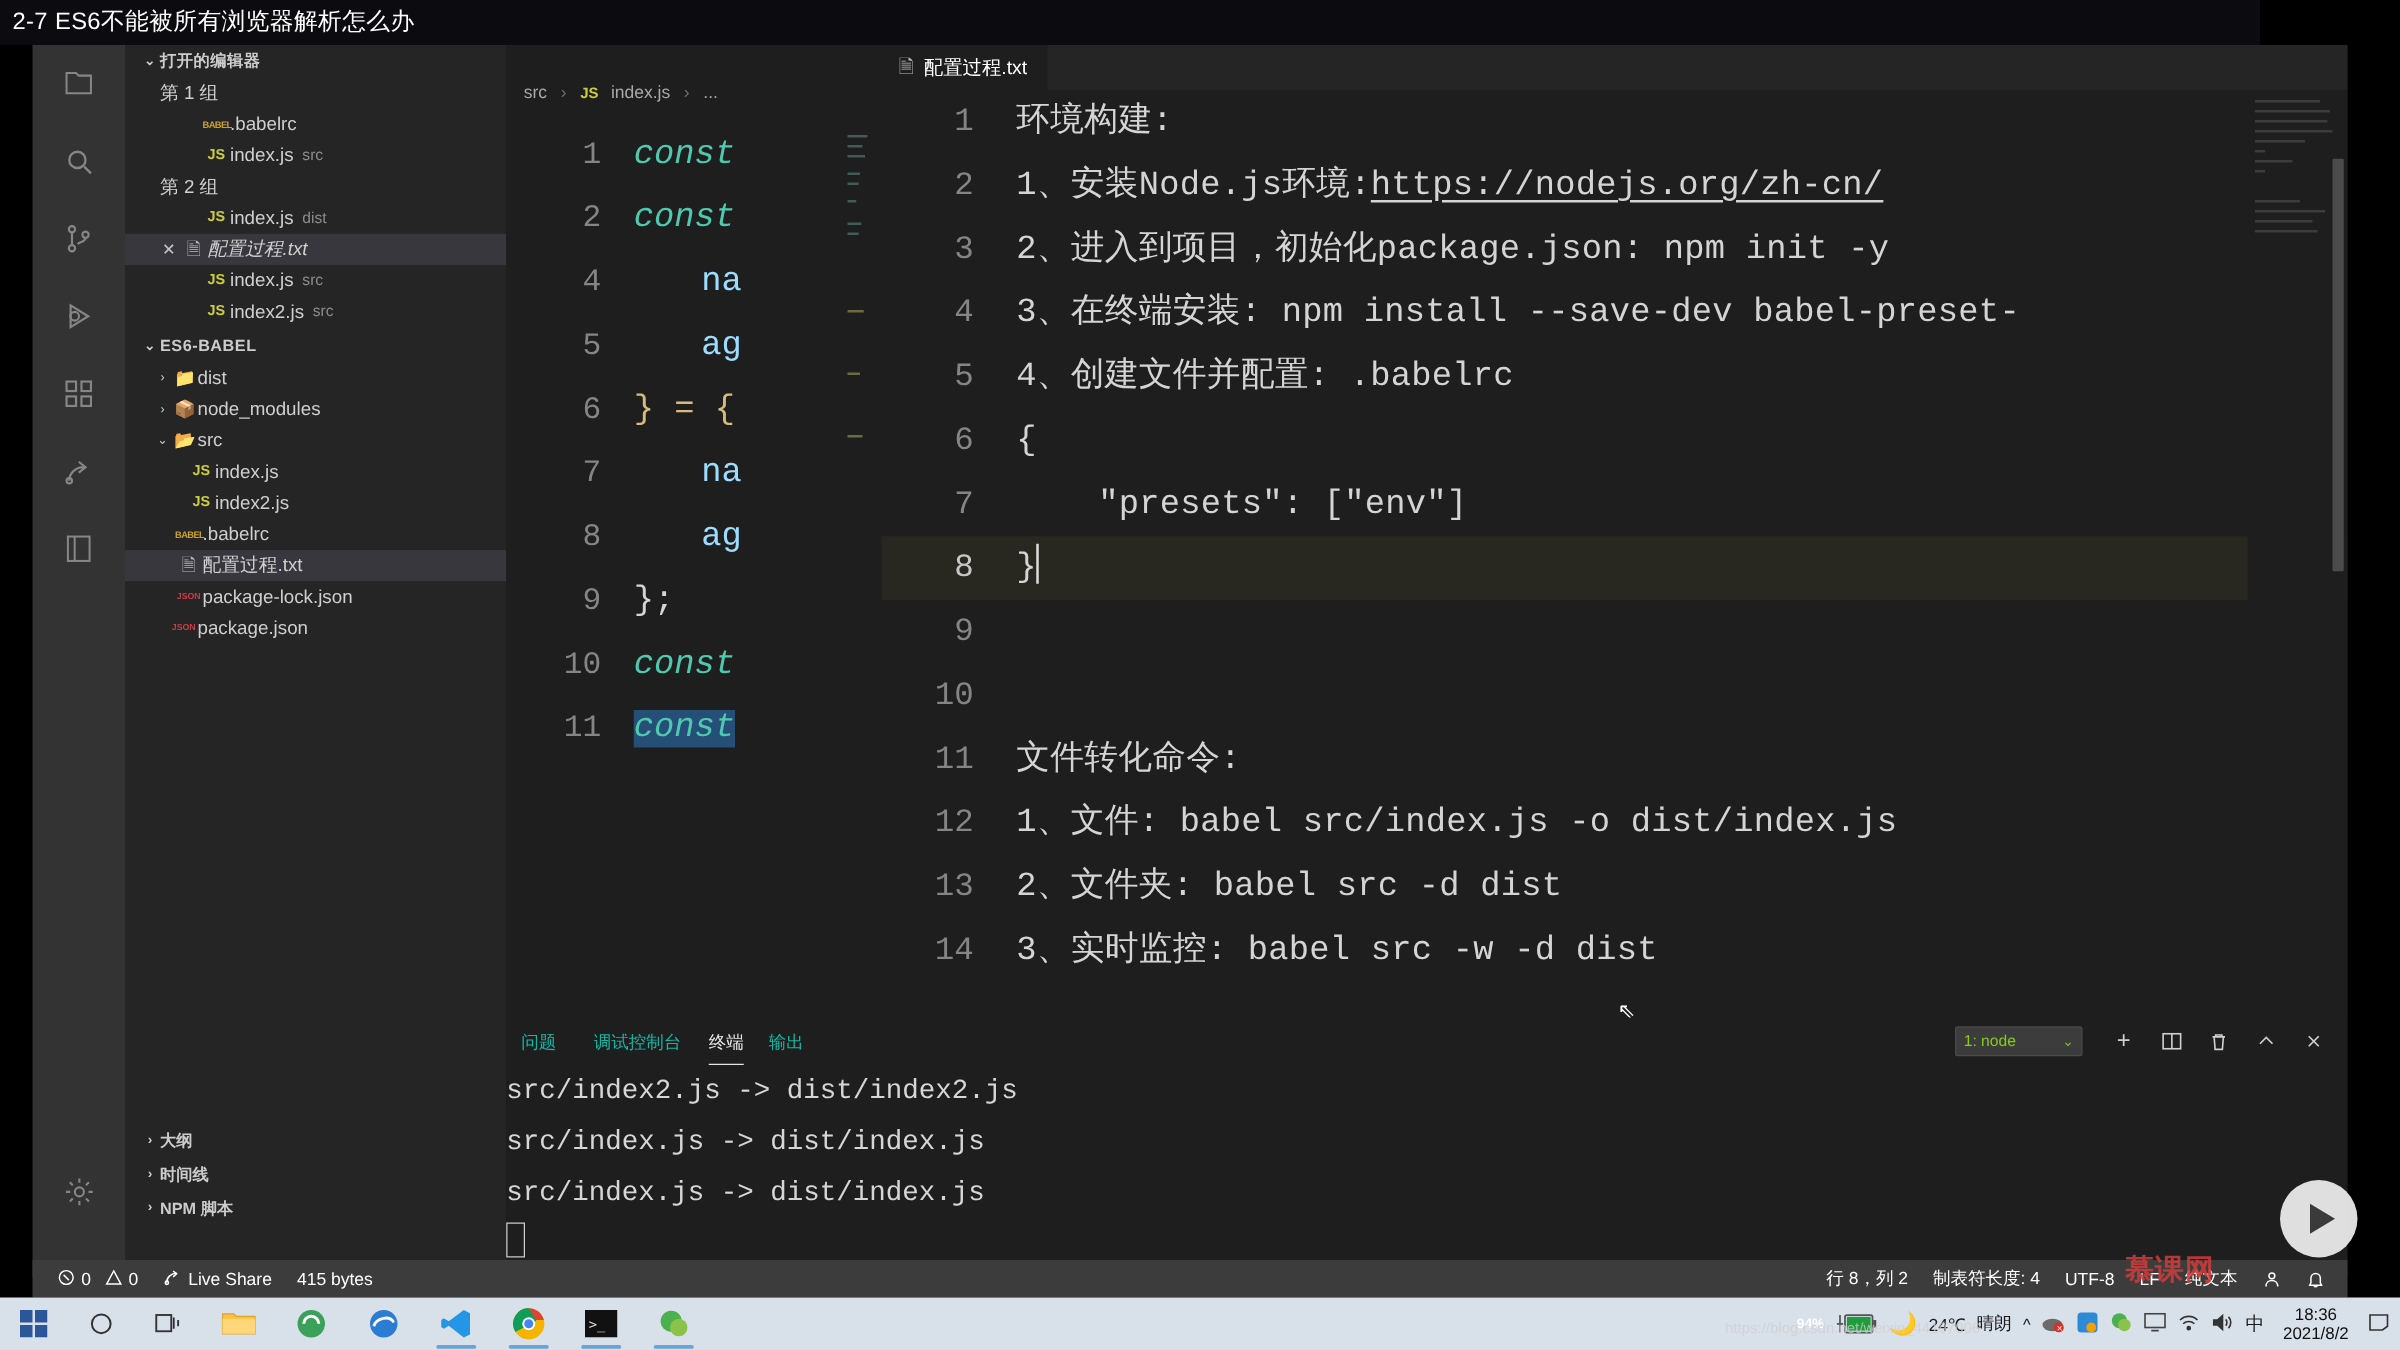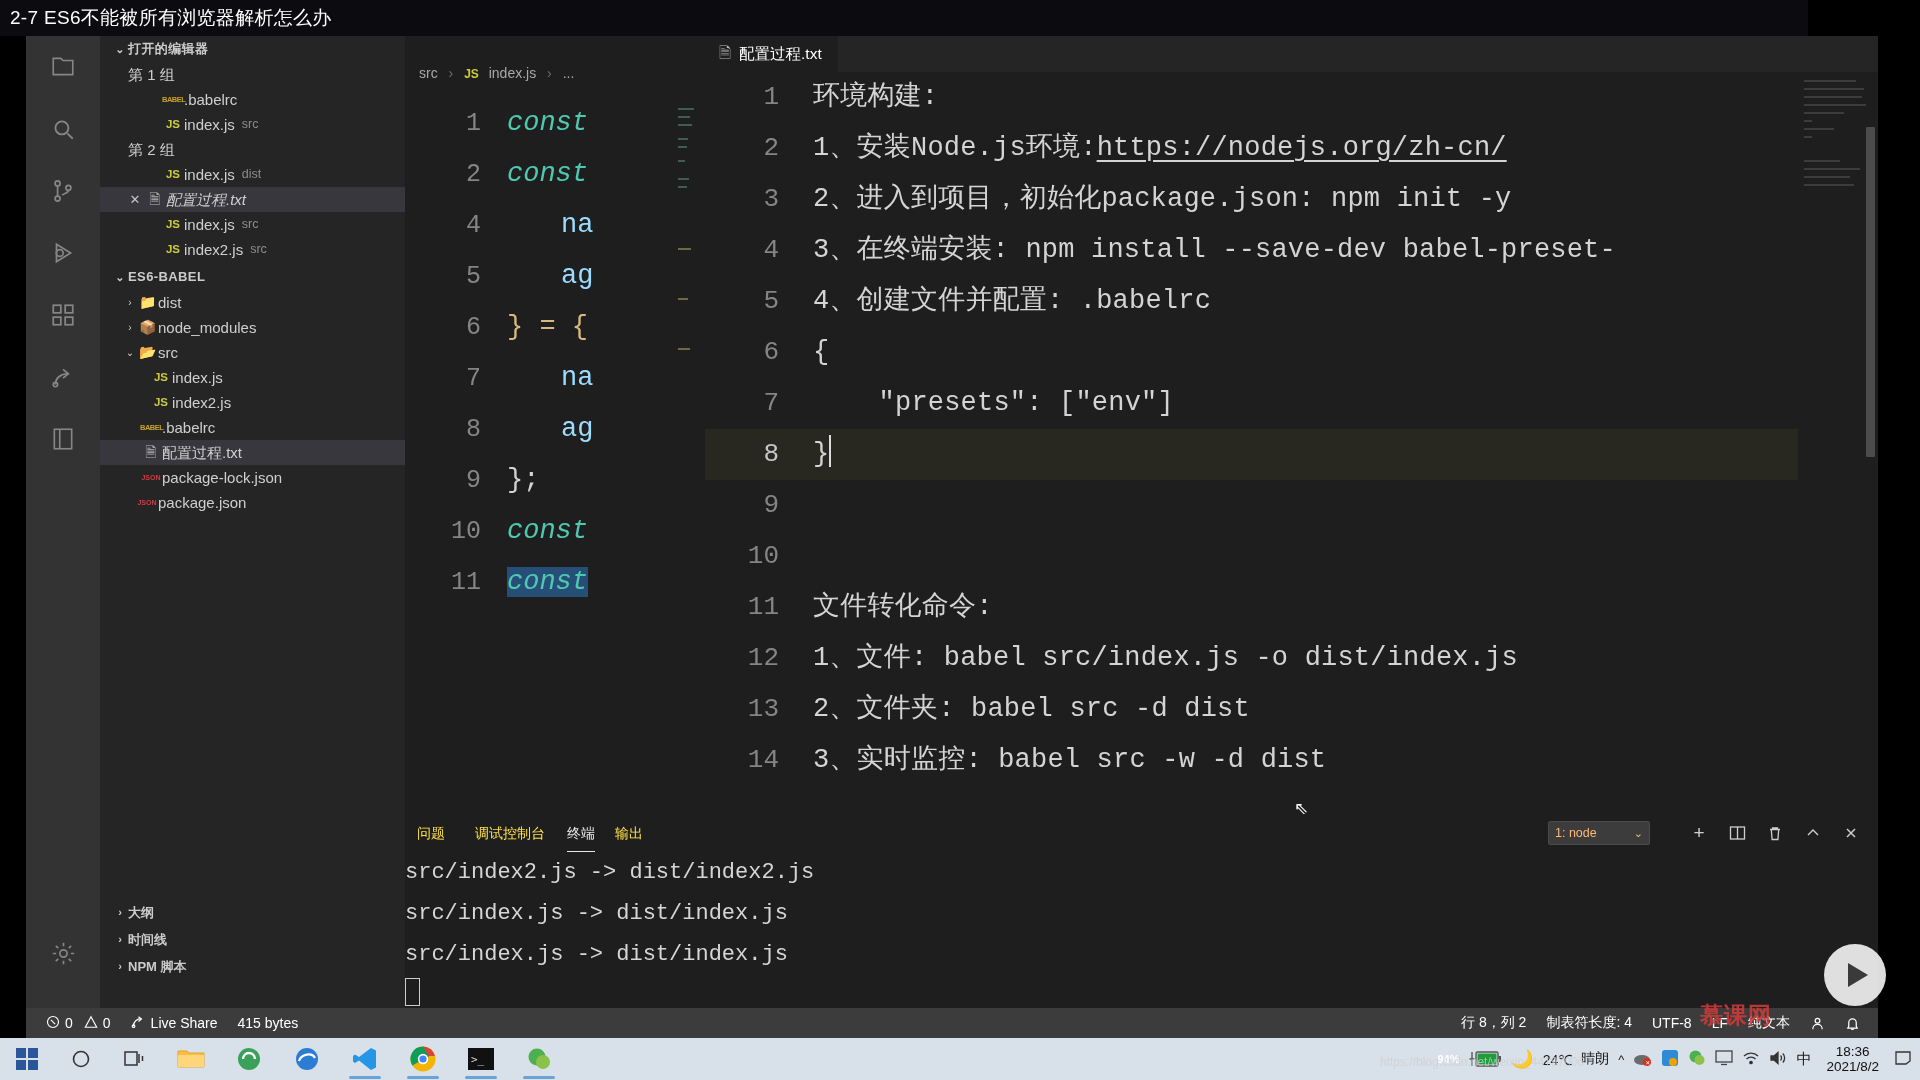--- a/index.html
+++ b/index.html
@@ -118,29 +118,29 @@
 
   
   .mini2 { position:absolute; right:0; top:36px; width:80px; height:742px; background:#1e1e1e; }
   .mini2 i { position:absolute; left:6px; background:#555; height:2px; display:block; opacity:.55;}
   .mscroll { position:absolute; right:3px; top:55px; width:9px; height:330px; background:#4b4b4b; border-radius:1px;}
 
   
   .panel { position:absolute; left:379px; top:778px; width:1473px; height:170px; background:#1e1e1e; }
   .panel-tabs { position:absolute; left:0; top:0; height:38px; width:1473px; }
   .ptab {
-    position:absolute; top:0; height:38px; line-height:38px; font-size:14px; color:#fde047;
+    position:absolute; top:0; height:38px; line-height:38px; font-size:14px; color:#14b8a6;
   }
   .ptab.active { color:#e7e7e7; font-weight:normal; }
   .ptab.active::after { content:""; position:absolute; left:0; right:0; bottom:0; height:1.5px; background:#e7e7e7; }
   .pactions { position:absolute; right:8px; top:0; height:38px; display:flex; align-items:center; gap:0px; }
   .term-select {
     width:102px; height:24px; background:#3c3c3c; border:1px solid #4a4a4a; border-radius:2px;
-    color:#fdba74; font-size:12.5px; display:flex; align-items:center; padding:0 6px;
-    box-sizing:border-box; justify-content:space-between; margin-right:30px;
+    color:#84cc16; font-size:12.5px; display:flex; align-items:center; padding:0 6px;
+    box-sizing:border-box; justify-content:space-between; margin-right:14px;
   }
   .picon { width:38px; height:38px; display:flex; align-items:center; justify-content:center; color:#cfcfcf; font-size:19px;}
   .term-body {
     position:absolute; left:0; top:38px; width:1473px; height:132px;
     font-family:"Liberation Mono", monospace; color:#d6d6d6; font-size:22px;
   }
   .tline { height:41px; line-height:41px; padding-left:-0px; white-space:nowrap; }
   .tcursor { display:inline-block; width:13px; height:26px; border:1.5px solid #cccccc; vertical-align:-5px; }
 
   

